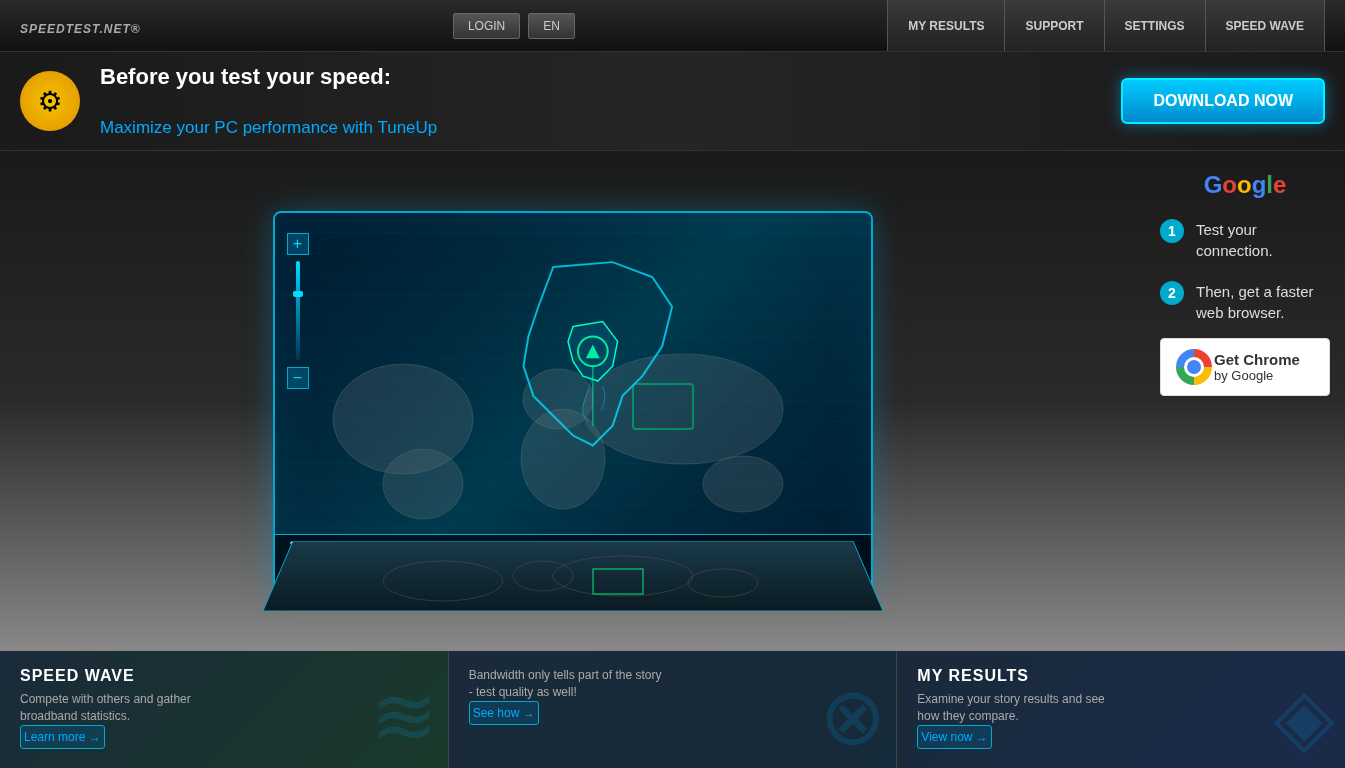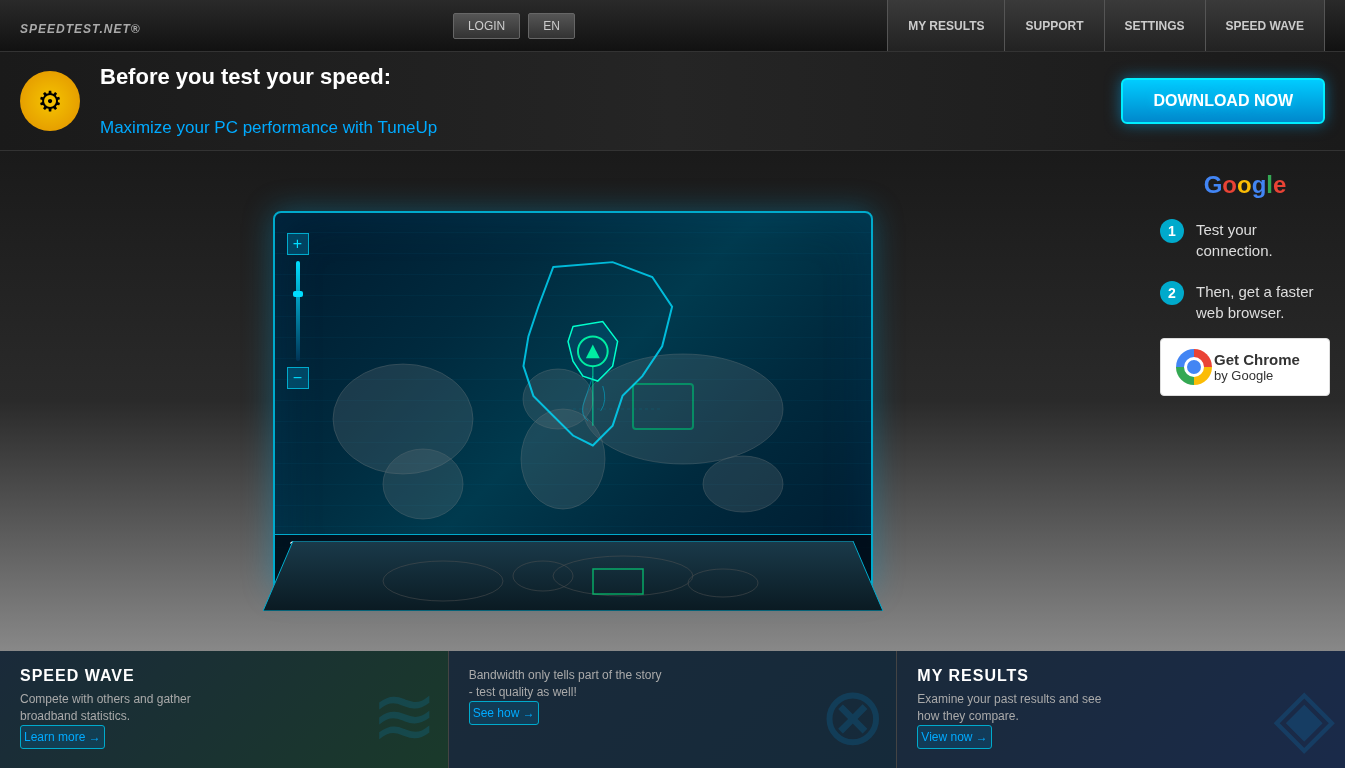--- a/index.html
+++ b/index.html
@@ -579,16 +579,16 @@
     <a class="card-link">Learn more →</a>
   </div>
   <div class="bottom-card card-pingtest">
     <div class="card-bg-icon">⊗</div>
     <div class="card-desc">Bandwidth only tells part of the story - test quality as well!</div>
     <a class="card-link">See how →</a>
   </div>
   <div class="bottom-card card-my-results">
     <div class="card-bg-icon">◈</div>
     <div class="card-title">MY RESULTS</div>
-    <div class="card-desc">Examine your past results and see how they compare.</div>
+    <div class="card-desc">Examine your story results and see how they compare.</div>
     <a class="card-link">View now →</a>
   </div>
 </div>
 
 </body></html>

